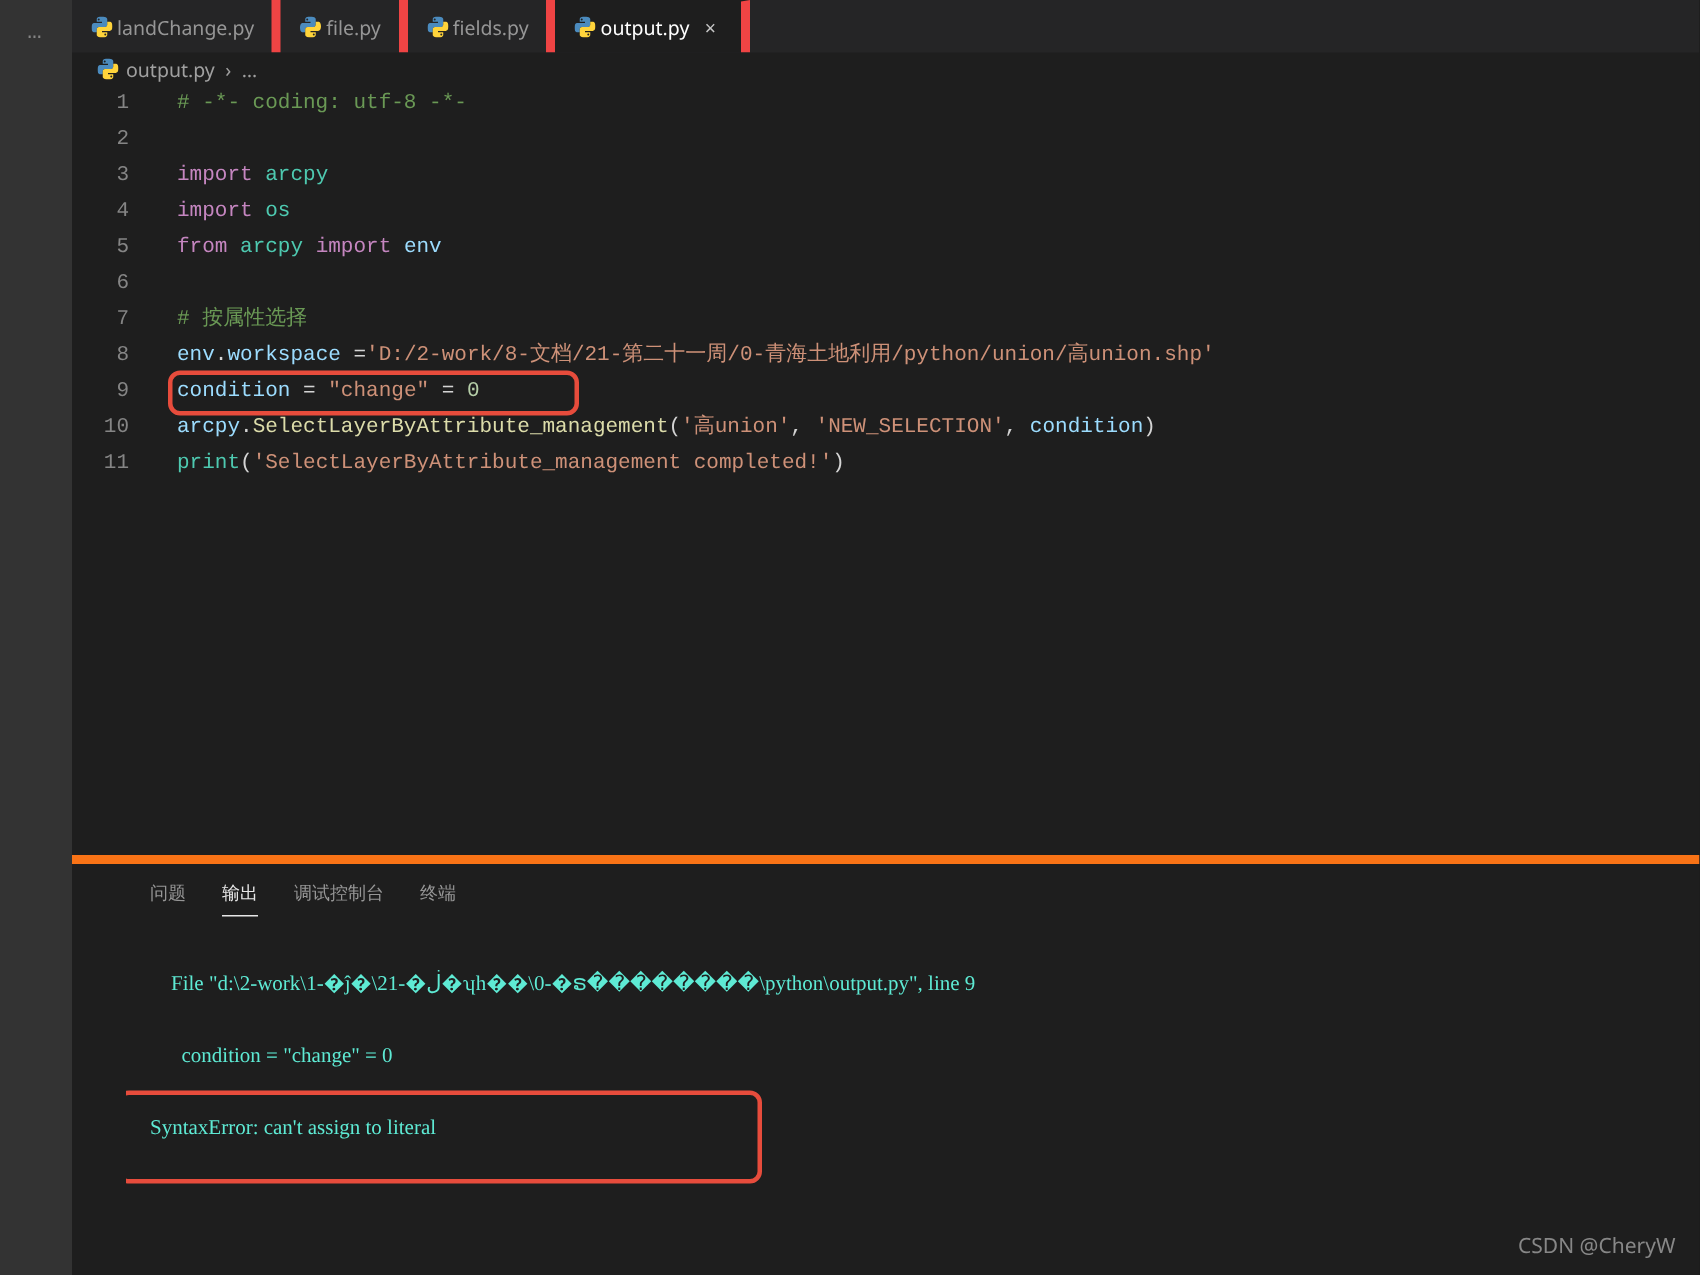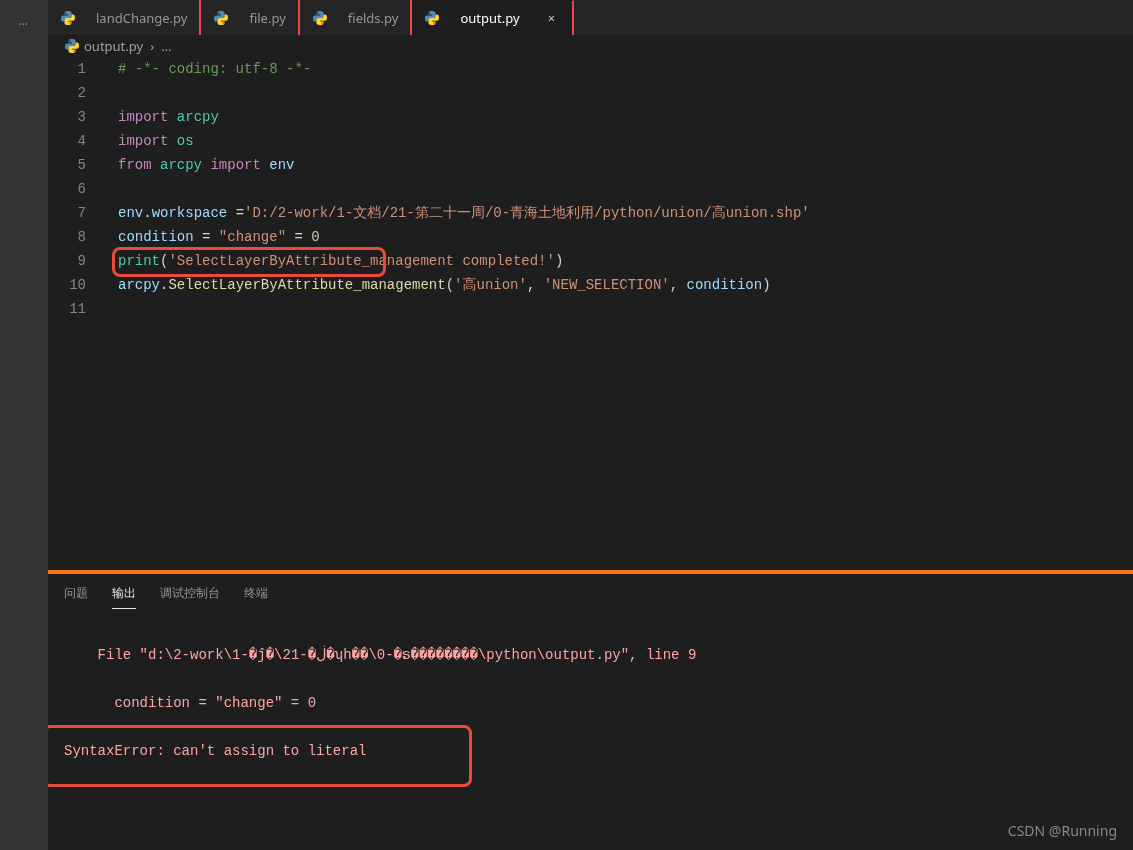--- a/index.html
+++ b/index.html
@@ -37,23 +37,23 @@
   background: #252526;
   height: 35px;
   overflow: hidden;
   font-family: system-ui, -apple-system, sans-serif;
   font-size: 13px;
 }
 .tab {
   display: flex;
   align-items: center;
   padding: 0 12px;
-  gap: 20px;
+  gap: 2px;
   color: #969696;
-  border-right: 2px solid #ef4444;
+  border-right: 6px solid #ef4444;
   white-space: nowrap;
   cursor: pointer;
 }
 .tab.active {
   background: #1e1e1e;
   color: #ffffff;
   border-top: 1px solid transparent;
 }
 .py-icon {
   width: 16px;
@@ -113,24 +113,25 @@
 .c-punct { color: #d4d4d4; }
 .c-builtin { color: #4ec9b0; }
 .highlight-box {
   position: absolute;
   border: 3px solid #e74c3c;
   border-radius: 8px;
   pointer-events: none;
 }
 .panel {
   height: 280px;
-  border-top: 4px solid #f97316;
+  border-top: 6px solid #f97316;
   background: #1e1e1e;
   display: flex;
   flex-direction: column;
+  padding-left: 36px;
 }
 .panel-tabs {
   display: flex;
   padding: 10px 16px 0;
   gap: 24px;
   font-family: system-ui, sans-serif;
   font-size: 12px;
   color: #969696;
 }
 .panel-tab {
@@ -145,21 +146,21 @@
   flex: 1;
   padding: 10px 16px;
   font-size: 14px;
   line-height: 24px;
   white-space: pre;
   position: relative;
   overflow: hidden;
 }
 .t-tag { color: #569cd6; }
 .t-cmd { color: #d7ba7d; }
-.t-txt { color: #fca5a5; }
+.t-txt { color: #5eead4; font-family: Liberation Serif, serif; }
 .watermark {
   position: absolute;
   bottom: 10px;
   right: 16px;
   color: #9a9a9a;
   font-family: system-ui, sans-serif;
   font-size: 14px;
   opacity: 0.85;
 }
 </style>
@@ -238,24 +239,25 @@
       <div class="line">10</div>
       <div class="line">11</div>
     </div>
     <div class="code">
       <div class="line"><span class="c-comment"># -*- coding: utf-8 -*-</span></div>
       <div class="line"></div>
       <div class="line"><span class="c-keyword">import</span> <span class="c-module">arcpy</span></div>
       <div class="line"><span class="c-keyword">import</span> <span class="c-module">os</span></div>
       <div class="line"><span class="c-keyword">from</span> <span class="c-module">arcpy</span> <span class="c-keyword">import</span> <span class="c-var">env</span></div>
       <div class="line"></div>
-      <div class="line"><span class="c-var">env</span><span class="c-punct">.</span><span class="c-var">workspace</span><span class="c-punct"> =</span><span class="c-str">'D:/2-work/1-文档/21-第二十一周/0-青海土地利用/python/union/高union.shp'</span></div>
+      <div class="line"><span class="c-comment"># 按属性选择</span></div>
+      <div class="line"><span class="c-var">env</span><span class="c-punct">.</span><span class="c-var">workspace</span><span class="c-punct"> =</span><span class="c-str">'D:/2-work/8-文档/21-第二十一周/0-青海土地利用/python/union/高union.shp'</span></div>
       <div class="line"><span class="c-var">condition</span><span class="c-punct"> = </span><span class="c-str">"change"</span><span class="c-punct"> = </span><span class="c-num">0</span></div>
+      <div class="line"><span class="c-var">arcpy</span><span class="c-punct">.</span><span class="c-func">SelectLayerByAttribute_management</span><span class="c-punct">(</span><span class="c-str">'高union'</span><span class="c-punct">, </span><span class="c-str">'NEW_SELECTION'</span><span class="c-punct">, </span><span class="c-var">condition</span><span class="c-punct">)</span></div>
       <div class="line"><span class="c-builtin">print</span><span class="c-punct">(</span><span class="c-str">'SelectLayerByAttribute_management completed!'</span><span class="c-punct">)</span></div>
-      <div class="line"><span class="c-var">arcpy</span><span class="c-punct">.</span><span class="c-func">SelectLayerByAttribute_management</span><span class="c-punct">(</span><span class="c-str">'高union'</span><span class="c-punct">, </span><span class="c-str">'NEW_SELECTION'</span><span class="c-punct">, </span><span class="c-var">condition</span><span class="c-punct">)</span></div>
       <div class="highlight-box" style="top:190px; left:-6px; width:274px; height:30px;"></div>
     </div>
   </div>
 
   <div class="panel">
     <div class="panel-tabs">
       <div class="panel-tab">问题</div>
       <div class="panel-tab active">输出</div>
       <div class="panel-tab">调试控制台</div>
       <div class="panel-tab">终端</div>
@@ -266,13 +268,13 @@
 <div class="t-txt">SyntaxError: can't assign to literal</div>
 <div></div>
 
 
       <div class="highlight-box" style="top:116px; left:-6px; width:430px; height:62px;"></div>
     </div>
   </div>
 
 </div>
 
-<div class="watermark">CSDN @Running</div>
+<div class="watermark">CSDN @CheryW</div>
 
 </body></html>

